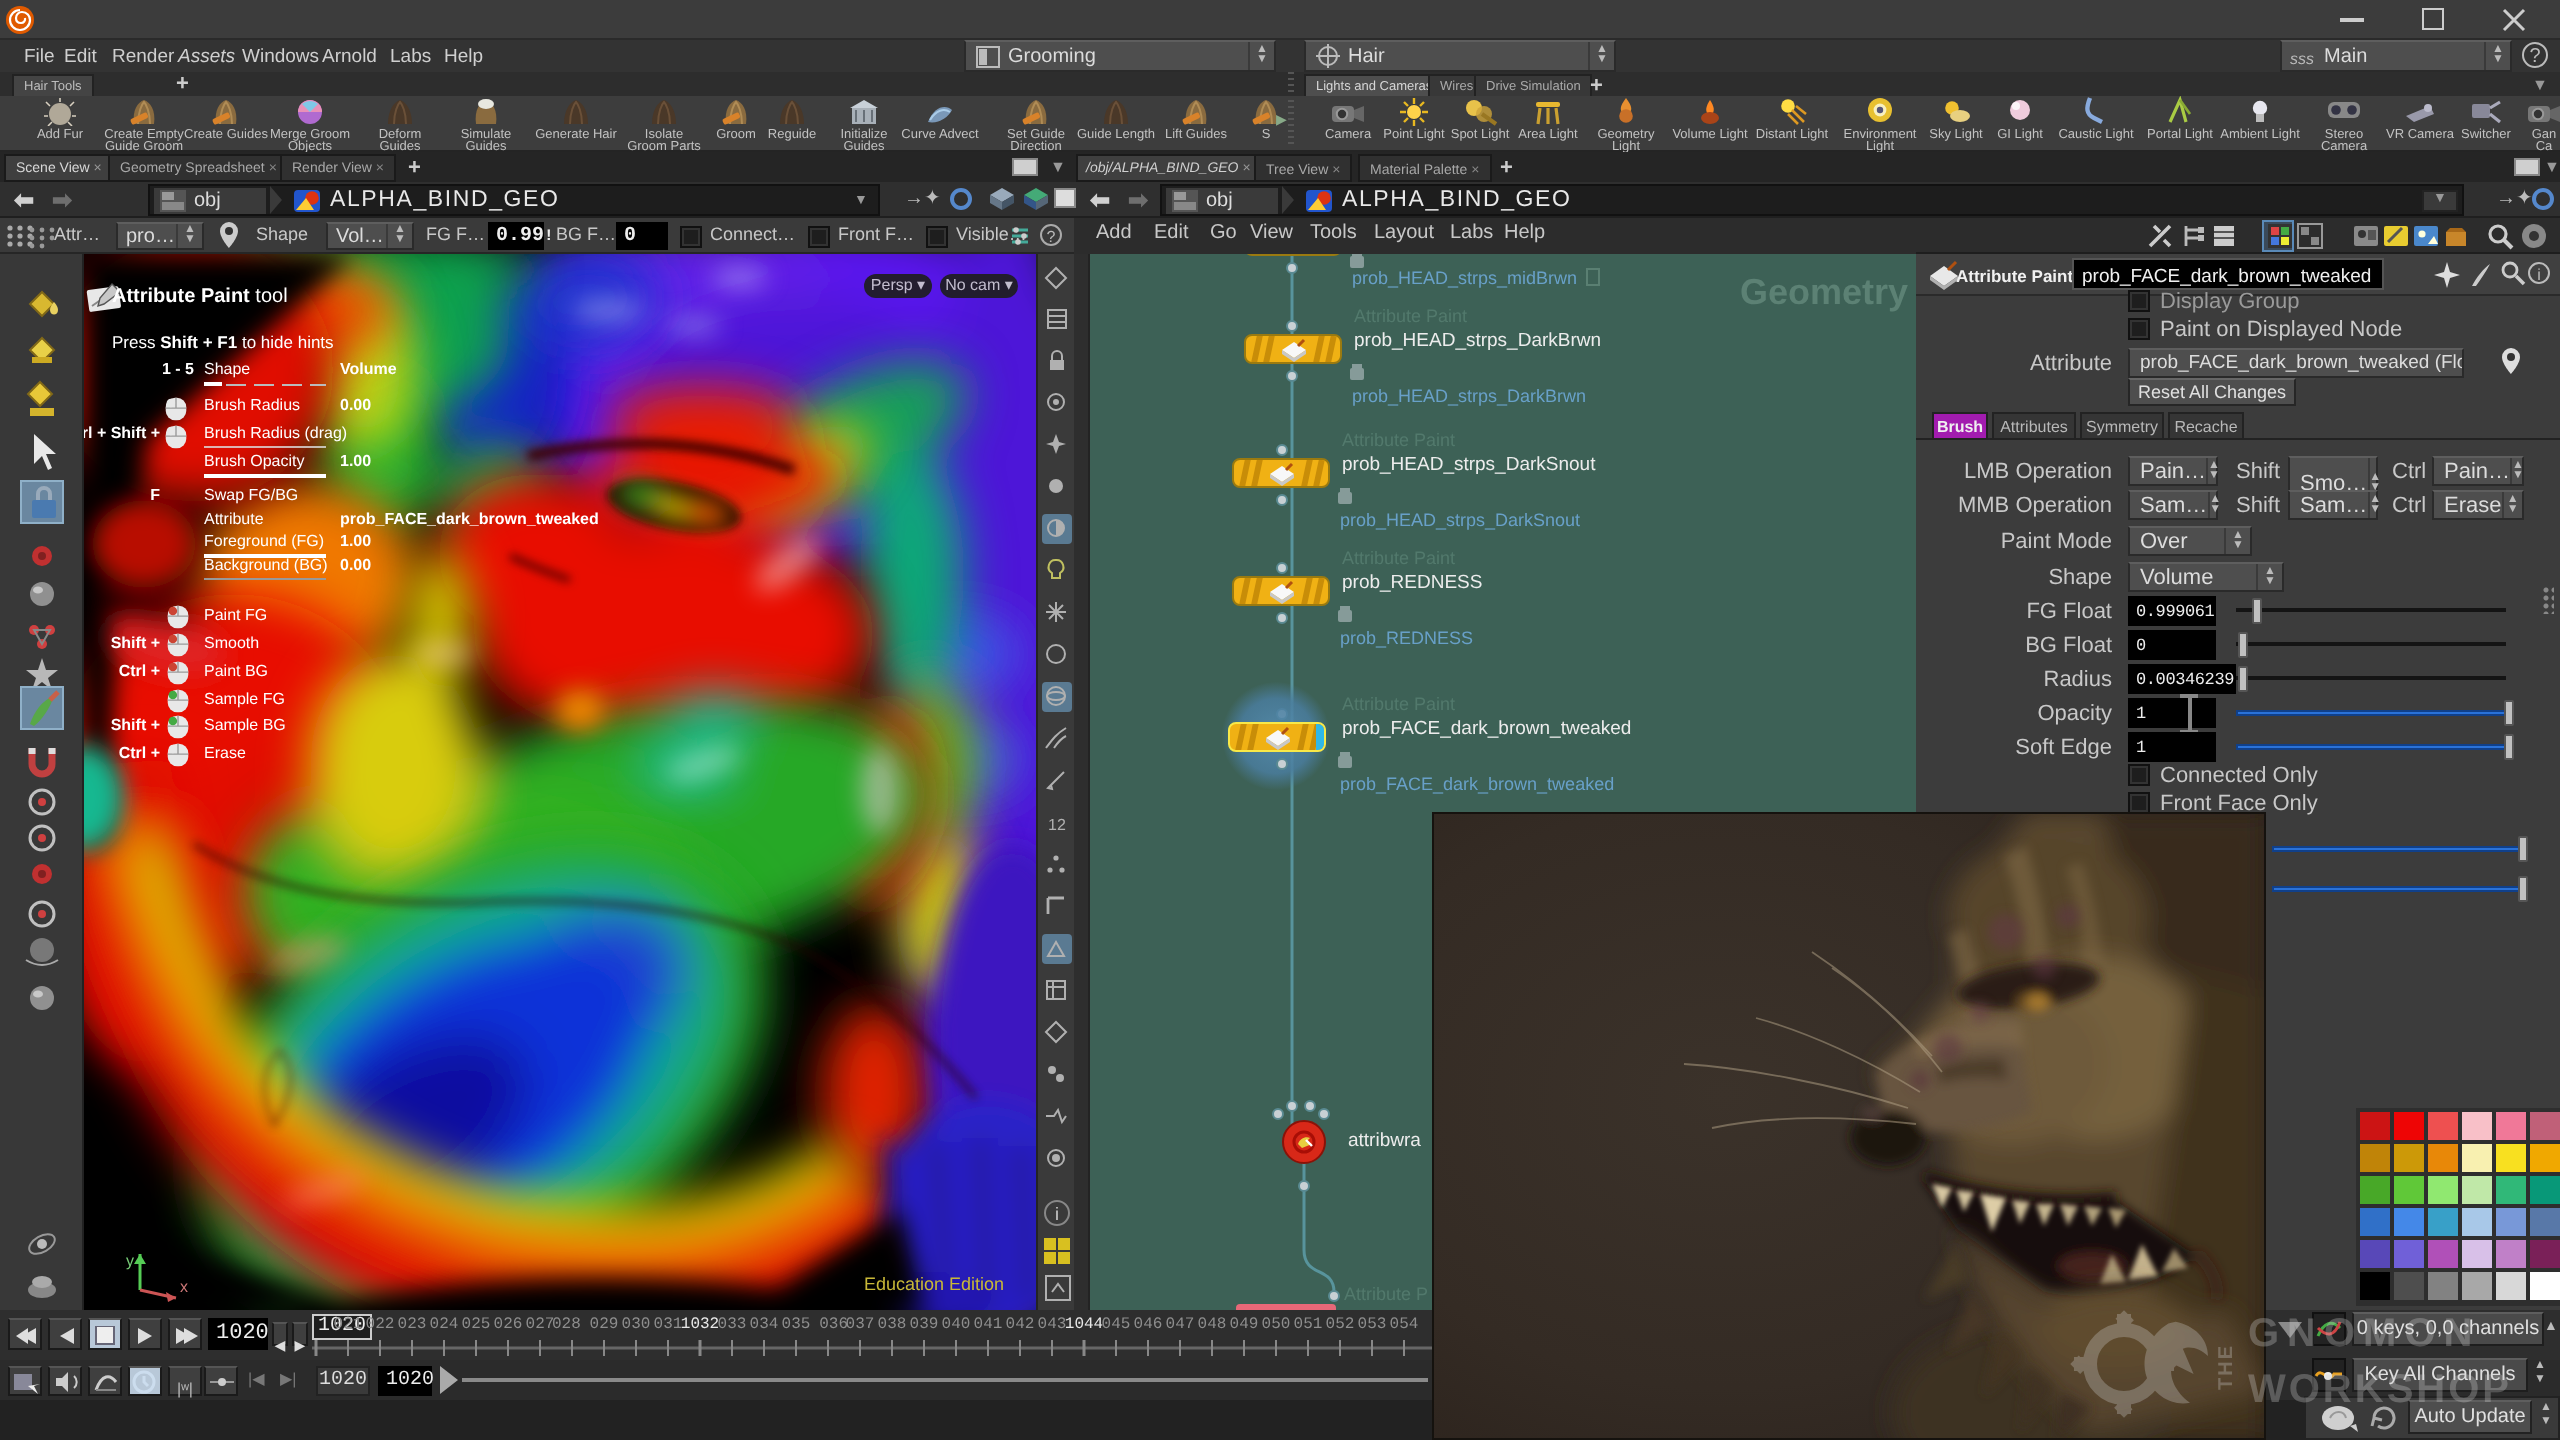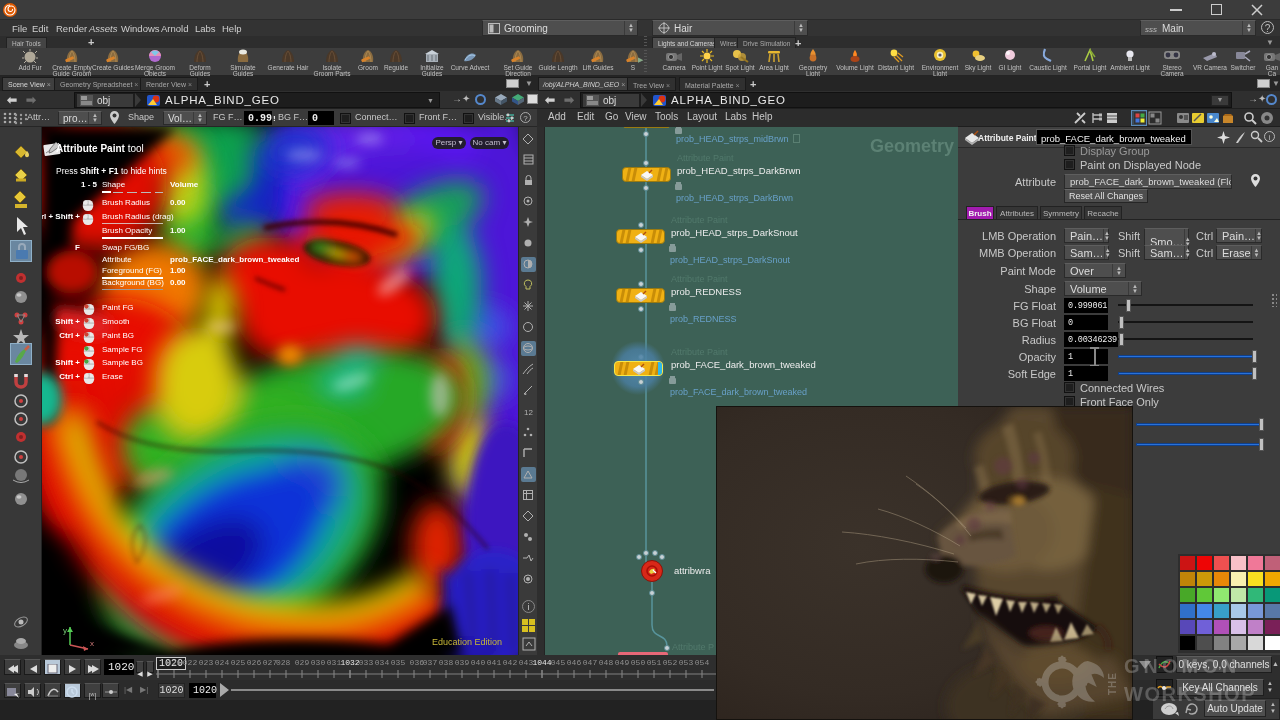--- a/index.html
+++ b/index.html
@@ -1116,21 +1116,21 @@
     <div class="abs" style="left:160px;top:246px;width:135px;height:3px;background:#2a72d8;border:1px solid #10408a;"></div>
     <div class="abs" style="left:294px;top:241px;width:5px;height:13px;background:#c0c0c0;border:1px solid #555;border-radius:1px;"></div>
     <div class="abs" style="left:136px;top:239px;width:1.5px;height:17px;background:#888;"></div>
     <div class="abs" style="left:132px;top:238px;width:9px;height:1.5px;background:#888;"></div>
     <div class="abs" style="left:132px;top:256px;width:9px;height:1.5px;background:#888;"></div>
 <div class="abs plabel" style="left:0px;top:259px;width:98px;">Soft Edge</div>
     <div class="abs blackin" style="left:106px;top:257px;width:44px;height:15px;font-size:8.5px;overflow:hidden;white-space:nowrap;letter-spacing:-0.2px;">1</div>
     <div class="abs" style="left:160px;top:263px;width:135px;height:3px;background:#2a72d8;border:1px solid #10408a;"></div>
     <div class="abs" style="left:294px;top:258px;width:5px;height:13px;background:#c0c0c0;border:1px solid #555;border-radius:1px;"></div>
 <div class="abs cb" style="left:106px;top:273px;"></div>
-<div class="abs" style="left:122px;top:273px;color:#c8c8c8;font-size:11px;">Connected Wires</div>
+<div class="abs" style="left:122px;top:273px;color:#c8c8c8;font-size:11px;">Connected Only</div>
 <div class="abs cb" style="left:106px;top:287px;"></div>
 <div class="abs" style="left:122px;top:287px;color:#c8c8c8;font-size:11px;">Front Face Only</div>
 <div class="abs" style="left:178px;top:314px;width:125px;height:3px;background:#2a72d8;border:1px solid #10408a;"></div>
 <div class="abs" style="left:301px;top:309px;width:5px;height:13px;background:#c0c0c0;border:1px solid #555;border-radius:1px;"></div>
 <div class="abs" style="left:178px;top:334px;width:125px;height:3px;background:#2a72d8;border:1px solid #10408a;"></div>
 <div class="abs" style="left:301px;top:329px;width:5px;height:13px;background:#c0c0c0;border:1px solid #555;border-radius:1px;"></div>
 <div class="abs" style="left:313px;top:184px;width:6px;height:14px;background:radial-gradient(circle 1px at 2px 2px,#888 1px,transparent 1.5px) 0 0/4px 4px;"></div>
 <div class="abs" style="left:220px;top:445px;width:103px;height:99px;background:#2e2e2e;">
       <div style="position:absolute;left:2px;top:2px;width:15px;height:14px;background:#cc1414;"></div>
       <div style="position:absolute;left:19px;top:2px;width:15px;height:14px;background:#ee0505;"></div>

